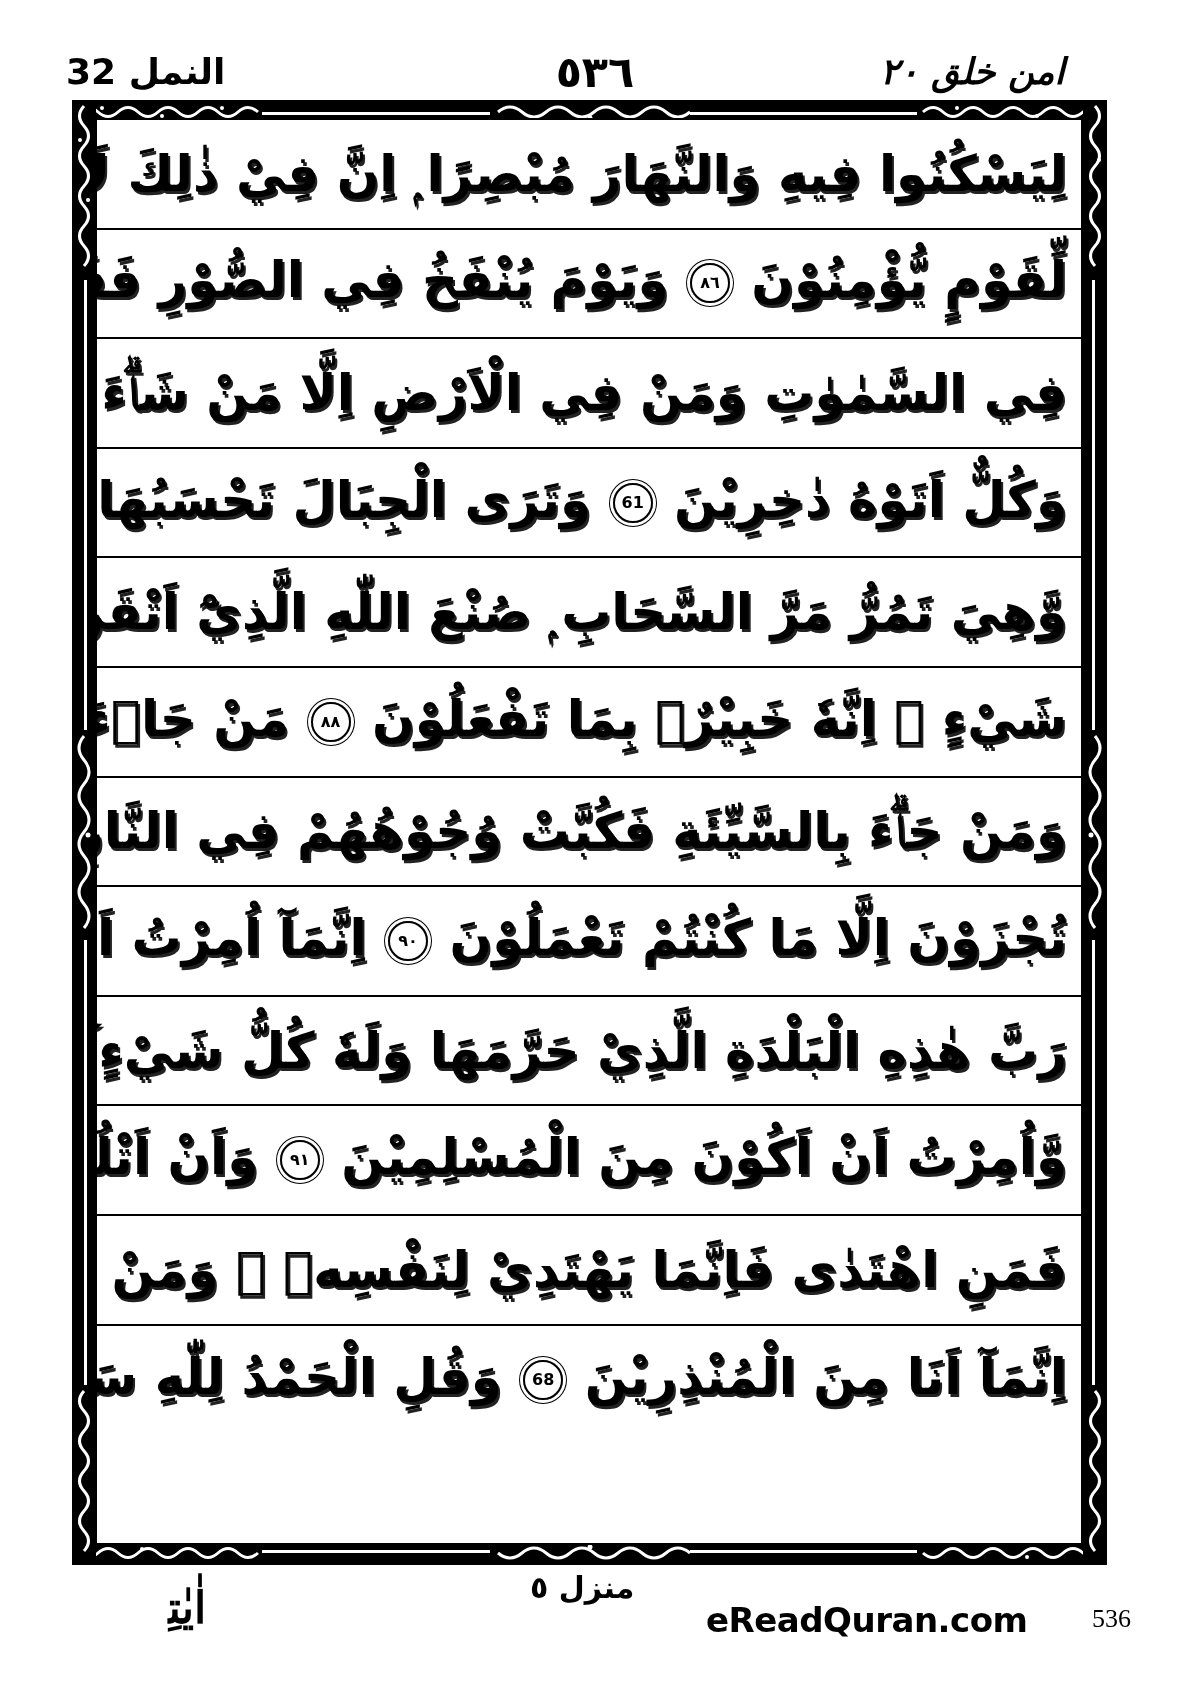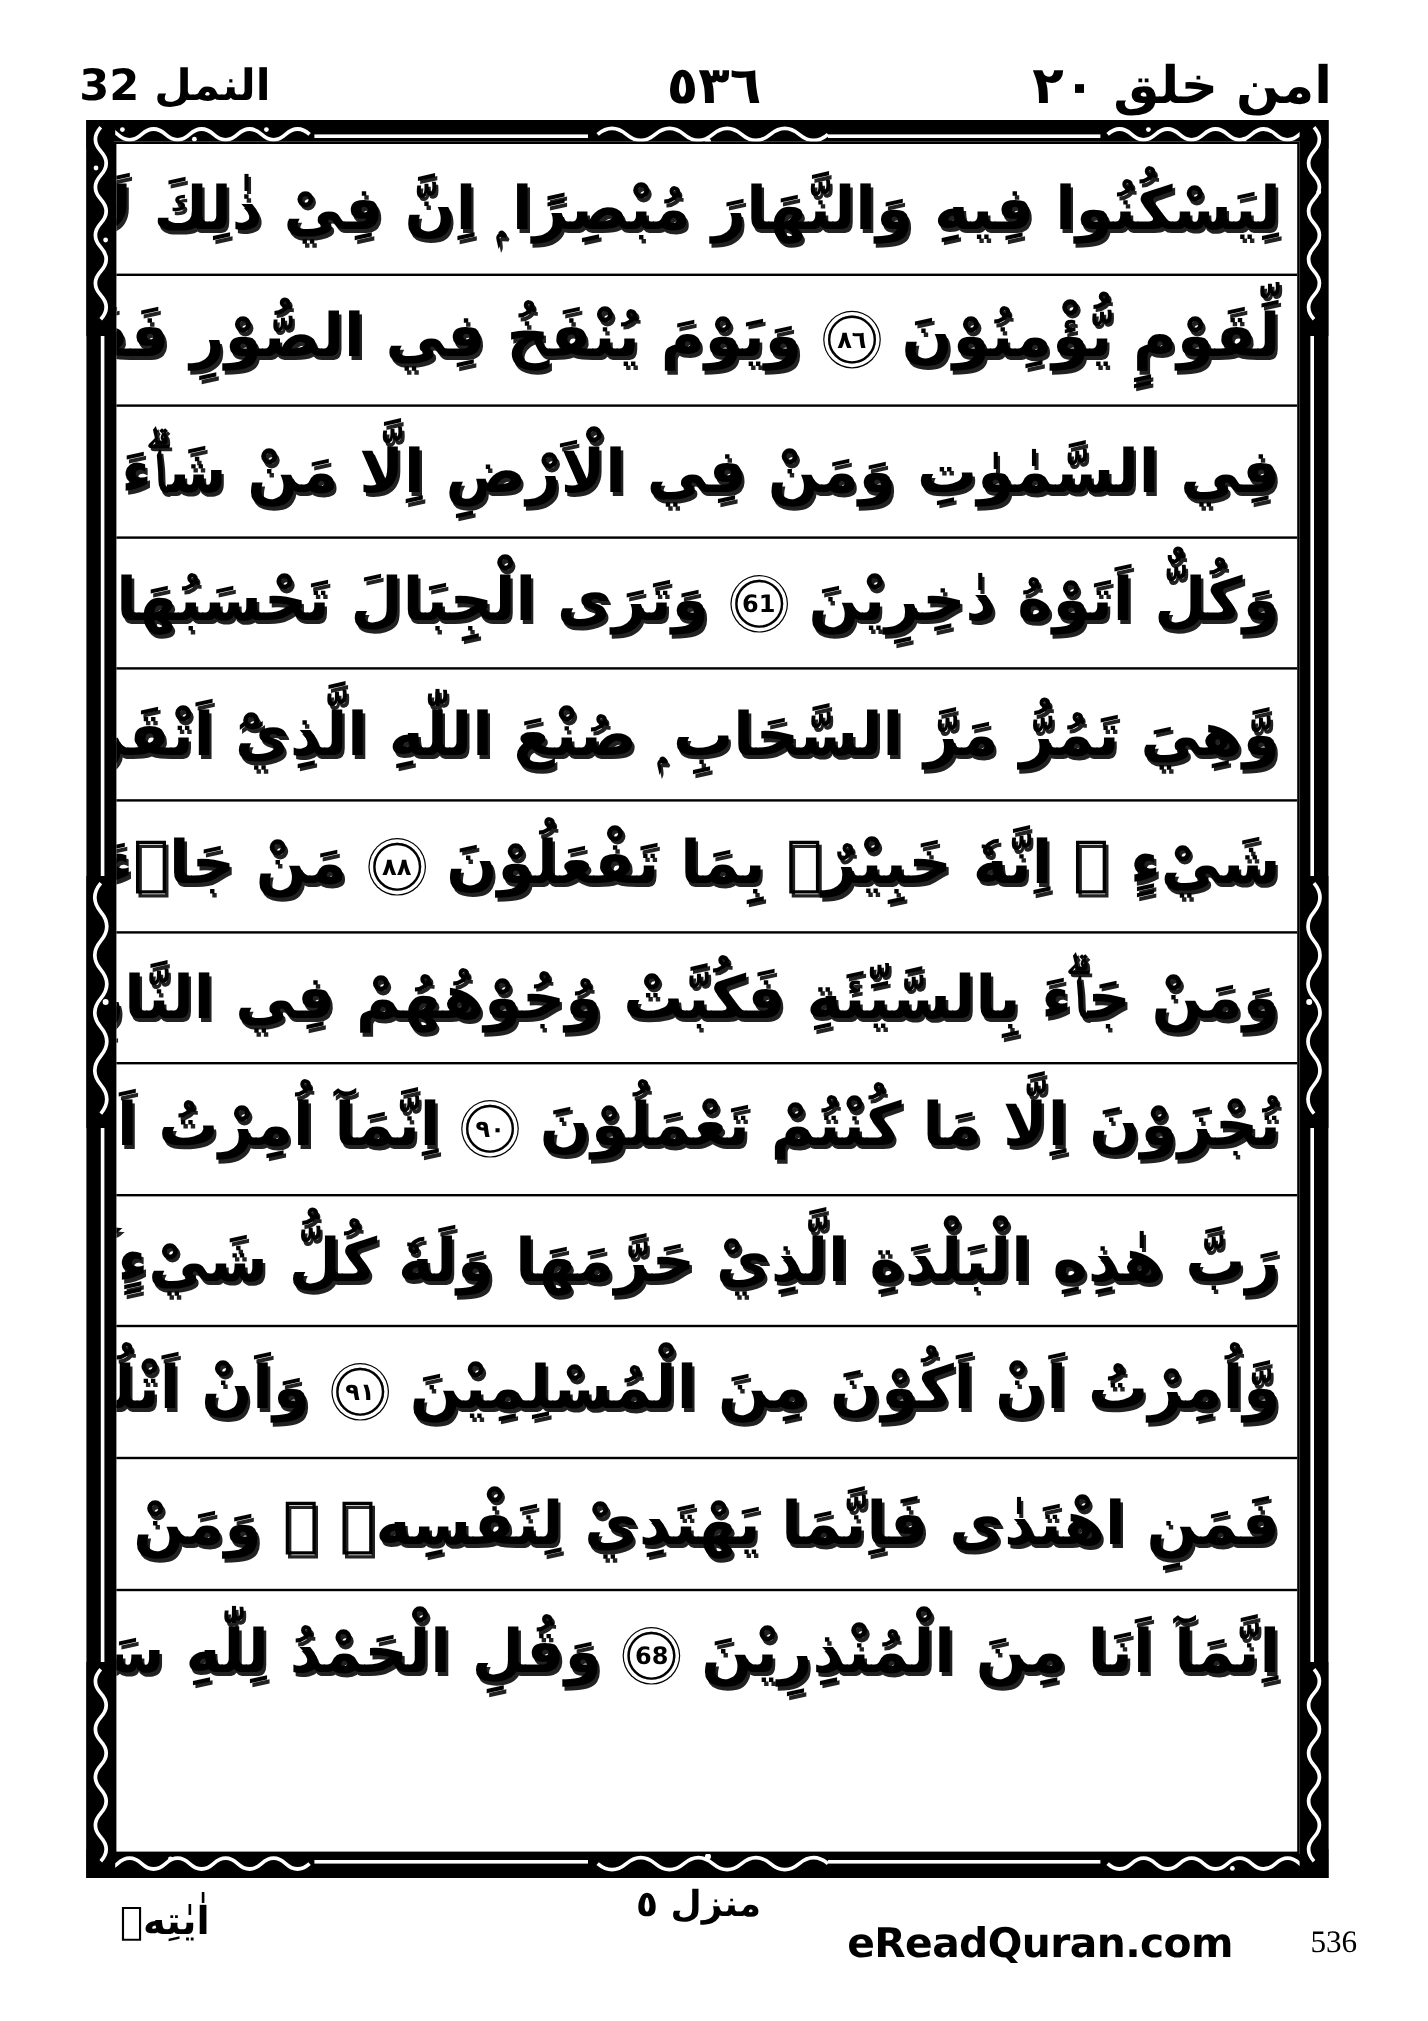--- a/index.html
+++ b/index.html
@@ -3,21 +3,21 @@
 <meta charset="utf-8">
 <style>
   html, body { margin: 0; padding: 0; }
   body {
     width: 1190px; height: 1684px; background: #ffffff; position: relative; overflow: hidden;
     font-family: "DejaVu Sans", sans-serif; color: #000;
   }
   .hdr { position: absolute; top: 44px; height: 56px; font-weight: bold; direction: rtl; white-space: nowrap; line-height: 56px; }
   .hdr-left { left: 66px; width: 200px; text-align: left; font-size: 36px; }
   .hdr-center { left: 495px; width: 200px; text-align: center; font-size: 43px; letter-spacing: 2px; }
-  .hdr-right { left: 880px; width: 230px; text-align: center; font-size: 43px; }
+  .hdr-right { left: 880px; width: 230px; text-align: left; font-size: 36px; font-style: italic; }
 
   
   .frame { position: absolute; left: 72px; top: 100px; width: 1035px; height: 1465px; background: #000; }
   .frame-inner-stripe { position: absolute; left: 12px; top: 12px; right: 12px; bottom: 12px; border: 3px solid #fff; box-sizing: border-box; }
   .text-area { position: absolute; left: 23px; top: 18px; width: 988px; height: 1427px; background: #fff; border: 2px solid #000; box-sizing: border-box; }
 
   .orn { position: absolute; background: #000; overflow: hidden; }
   .orn svg { display: block; width: 100%; height: 100%; }
 
   .lines { position: absolute; left: 0; top: 0; width: 100%; height: 100%; }
@@ -26,26 +26,26 @@
     display: flex; align-items: center; justify-content: space-between;
     direction: rtl; padding: 0 14px; font-size: 50px; font-weight: bold; line-height: 1;
     white-space: nowrap; overflow: hidden;
   }
   .line:last-child { border-bottom: none; }
   .line-text { flex: 1; text-align: justify; text-align-last: justify; font-family: "DejaVu Sans", sans-serif; text-shadow: 2px 3px 0 #222; }
 
   .rosette {
     display: inline-flex; align-items: center; justify-content: center;
     width: 36px; height: 36px; border-radius: 50%; border: 2px solid #000;
-    font-size: 20px; font-weight: bold; vertical-align: middle; margin: 12px 4px;
+    font-size: 16px; font-weight: bold; vertical-align: middle; margin: 12px 4px;
     box-shadow: 0 0 0 3px #fff, 0 0 0 4px #000; text-shadow: none;
   }
 
   .ftr { position: absolute; white-space: nowrap; }
-  .ftr-left { left: 100px; top: 1582px; font-size: 32px; font-weight: bold; direction: rtl; }
+  .ftr-left { left: 100px; top: 1582px; font-size: 44px; font-weight: bold; direction: rtl; font-family: Liberation Serif, serif; }
   .ftr-manzil { left: 530px; top: 1570px; font-size: 30px; font-weight: bold; direction: rtl; text-align: center; }
   .ftr-site { left: 706px; top: 1600px; font-family: "DejaVu Sans", sans-serif; font-weight: bold; font-size: 34px; letter-spacing: -0.5px; }
   .ftr-page { left: 1064px; top: 1604px; font-family: "Liberation Serif", serif; font-size: 26px; margin-left: 28px; }
 </style>
 </head>
 <body>
 
 <div class="hdr hdr-left">النمل 32</div>
 <div class="hdr hdr-center">٥٣٦</div>
 <div class="hdr hdr-right">امن خلق ٢٠</div>

